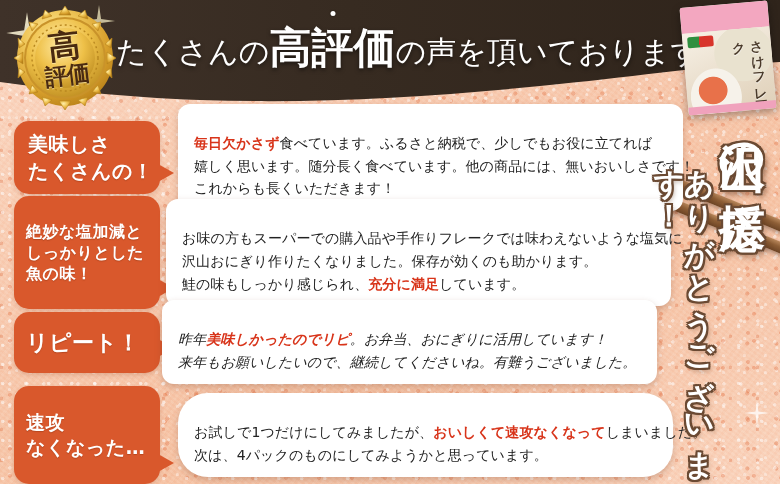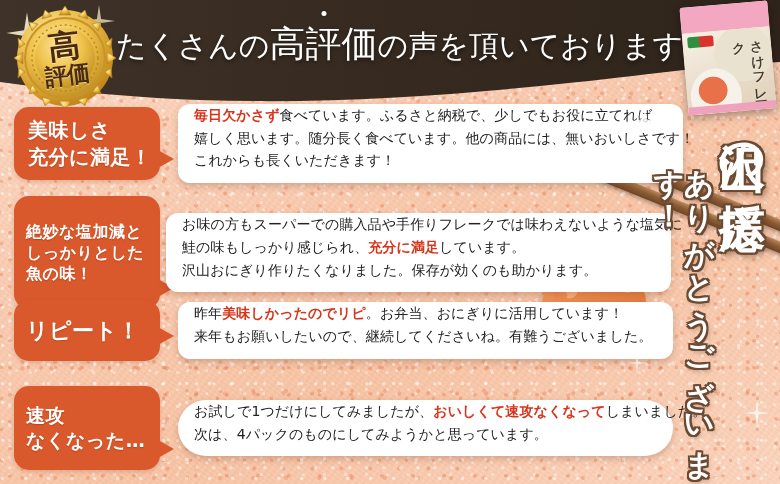--- a/index.html
+++ b/index.html
@@ -71,21 +71,21 @@
   
   .headline{
     position:absolute;left:116px;top:20px;
     white-space:nowrap;
     font-family:"DejaVu Serif","Liberation Serif",serif;
     color:#ffffff;
     text-shadow:0 2px 4px rgba(0,0,0,.55);
   }
   .headline .hl{font-size:30px;font-weight:400;letter-spacing:0px;vertical-align:baseline;}
   .headline .hl-em{
-    font-size:36px;font-weight:400;letter-spacing:0px;
+    font-size:42px;font-weight:700;letter-spacing:0px;
     position:relative;display:inline-block;
   }
   .headline .hl-em::before{
     content:"";position:absolute;left:50%;top:-9px;transform:translateX(-50%);
     width:5px;height:5px;border-radius:50%;background:#fff;
     box-shadow:0 0 2px rgba(0,0,0,.4);
   }
 
   
   .package{
@@ -148,45 +148,45 @@
   .bubble.tail-low::after{bottom:12px;}
   .bubble.tail-mid::after{bottom:16px;}
 
   .bubble .bl{display:block;white-space:nowrap;}
 
   .card{
     position:relative;
     background:#ffffff;
     border-radius:12px;
     box-shadow:0 3px 7px rgba(120,60,35,.28);
-    padding:0 14px 11px 16px;
+    padding:28px 14px 11px 16px;
     box-sizing:border-box;
     font-size:14px;
     line-height:1.62;
     color:#222222;
     letter-spacing:.1px;
   }
   .card p{margin:0;white-space:nowrap;}
   .em{color:#d8341a;font-weight:700;}
 
   
   #row1{left:14px;top:104px;}
   #row1 .bubble{width:146px;font-size:20px;}
   #row1 .card{width:505px;margin-left:18px;}
 
   #row2{left:14px;top:196px;}
   #row2 .bubble{width:146px;font-size:16px;padding:25px 12px;}
   #row2 .card{width:505px;margin-left:6px;}
 
   #row3{left:14px;top:300px;}
   #row3 .bubble{width:146px;font-size:22px;padding:16px 12px;}
-  #row3 .card{width:495px;margin-left:18px;}
+  #row3 .card{width:495px;margin-left:2px;font-style:italic;}
 
   #row4{left:14px;top:386px;}
-  #row4 .bubble{width:146px;font-size:19px;padding:17px 12px;}
+  #row4 .bubble{width:146px;font-size:19px;padding:24px 12px;}
   #row4 .card{width:495px;margin-left:18px;border-radius:30px;}
 
   
   .photo{
     position:absolute;left:540px;top:188px;width:240px;height:190px;
     pointer-events:none;
   }
   .stick{
     position:absolute;height:11px;border-radius:4px;
     background:linear-gradient(180deg,#b9885c 0%,#8d5e36 45%,#6d4526 100%);
@@ -342,39 +342,39 @@
     <div class="stick stick1"></div>
     <div class="stick stick2"></div>
     <div class="flake"></div>
   </div>
 
   <div class="rows">
 
     <div class="row" id="row1">
       <div class="bubble tail-low">
         <span class="bl">美味しさ</span>
-        <span class="bl">充分に満足！</span>
+        <span class="bl">たくさんの！</span>
       </div>
       <div class="card">
         <p><span class="em">毎日欠かさず</span><span>食べています。ふるさと納税で、少しでもお役に立てれば</span></p>
         <p><span>嬉しく思います。随分長く食べています。他の商品には、無いおいしさです！</span></p>
         <p><span>これからも長くいただきます！</span></p>
       </div>
     </div>
 
     <div class="row" id="row2">
       <div class="bubble tail-low">
         <span class="bl">絶妙な塩加減と</span>
         <span class="bl">しっかりとした</span>
         <span class="bl">魚の味！</span>
       </div>
       <div class="card">
         <p><span>お味の方もスーパーでの購入品や手作りフレークでは味わえないような塩気に</span></p>
+        <p><span>沢山おにぎり作りたくなりました。保存が効くのも助かります。</span></p>
         <p><span>鮭の味もしっかり感じられ、</span><span class="em">充分に満足</span><span>しています。</span></p>
-        <p><span>沢山おにぎり作りたくなりました。保存が効くのも助かります。</span></p>
       </div>
     </div>
 
     <div class="row" id="row3">
       <div class="bubble tail-mid">
         <span class="bl">リピート！</span>
       </div>
       <div class="card">
         <p><span>昨年</span><span class="em">美味しかったのでリピ</span><span>。お弁当、おにぎりに活用しています！</span></p>
         <p><span>来年もお願いしたいので、継続してくださいね。有難うございました。</span></p>

